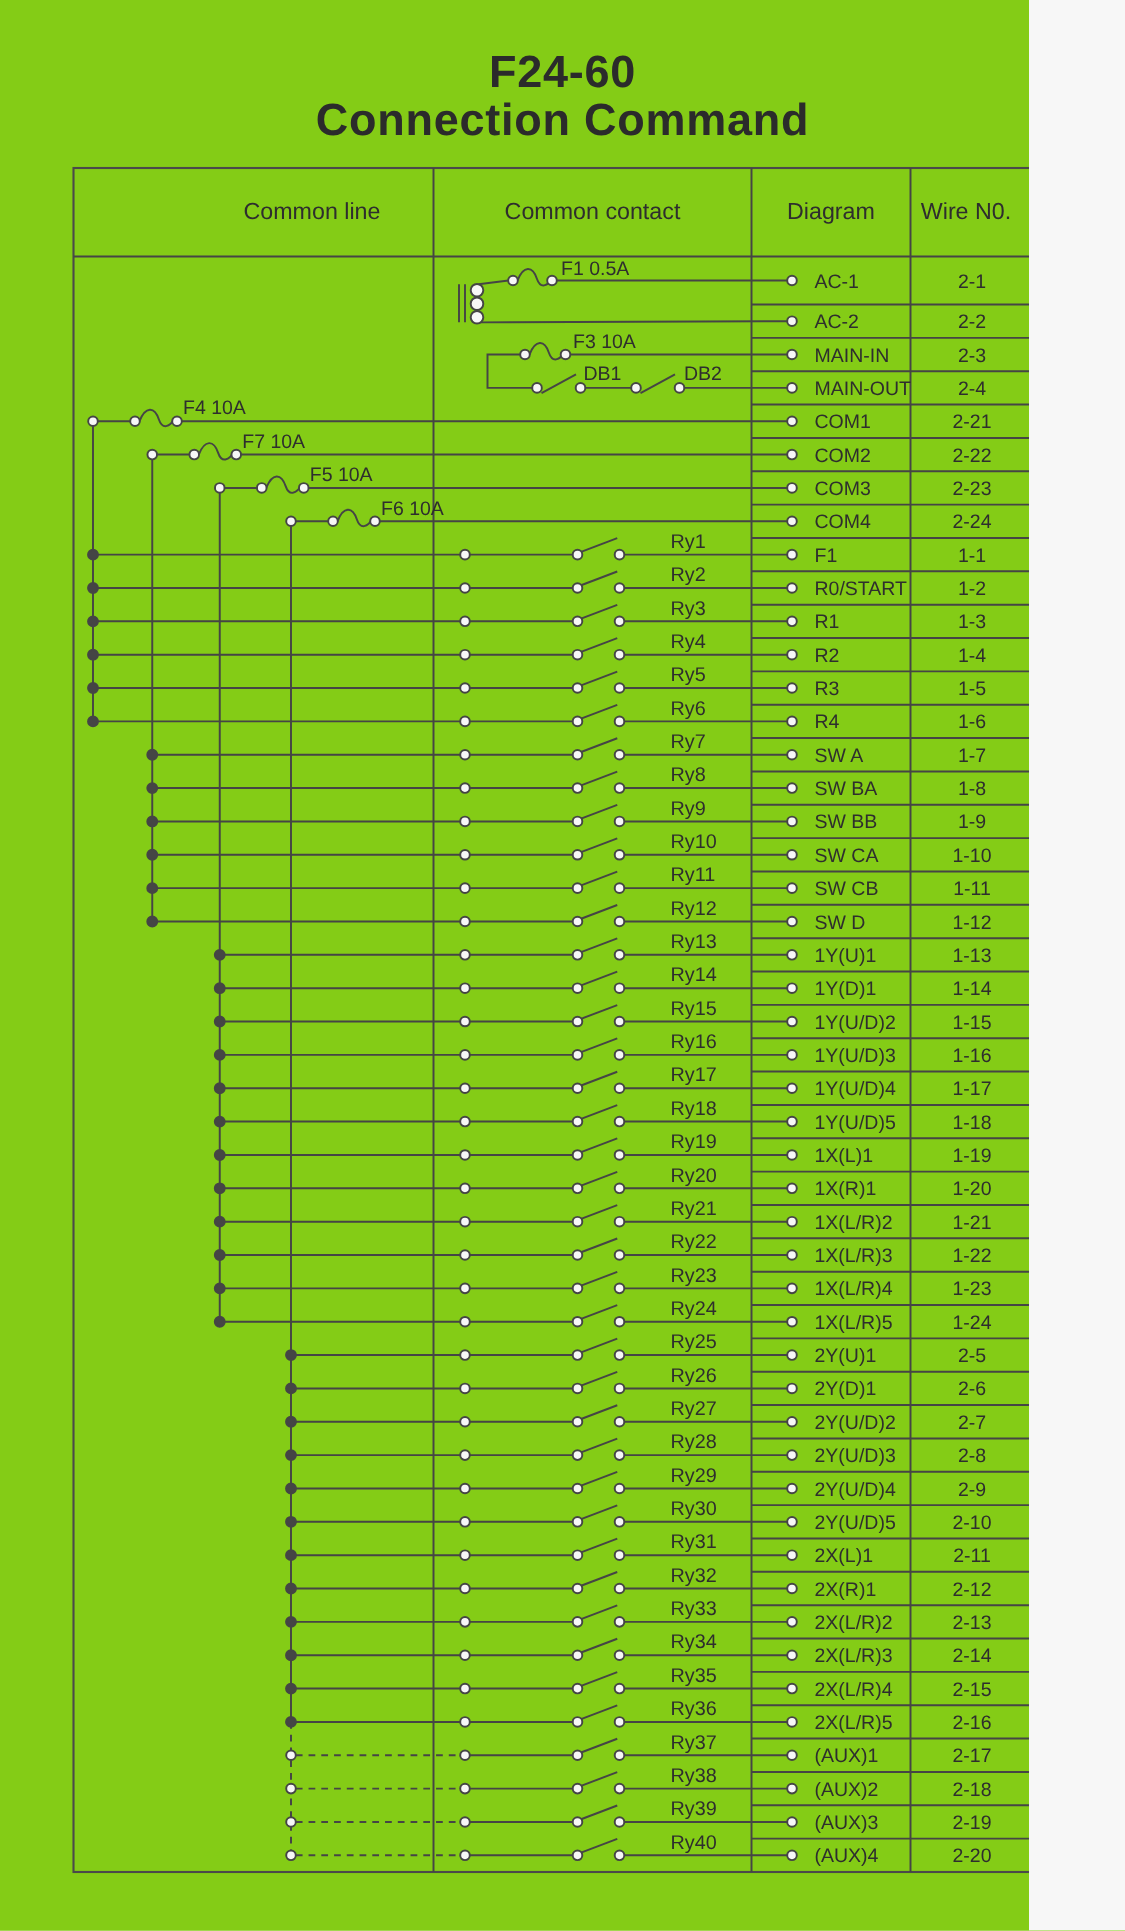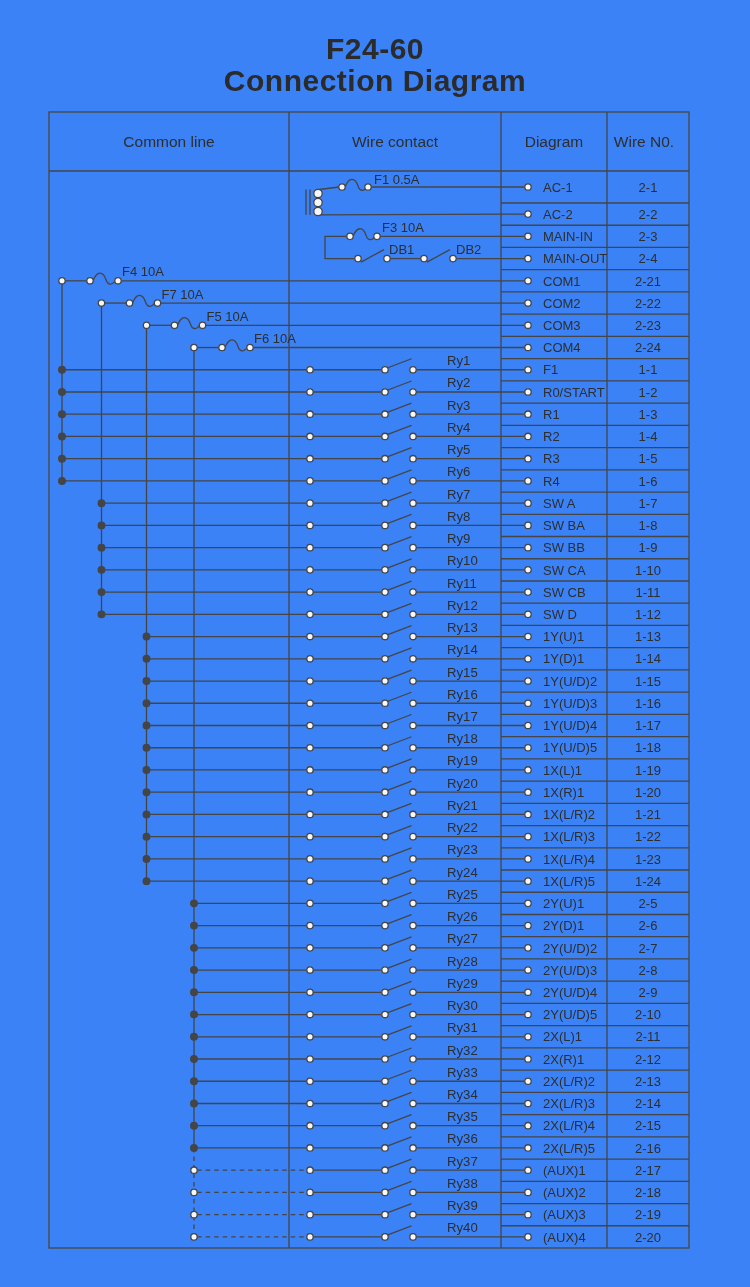--- a/index.html
+++ b/index.html
@@ -1,34 +1,34 @@
 <!DOCTYPE html>
 <html><head>
 <meta charset="utf-8">
 <style>
   html,body{margin:0;padding:0;}
   body{background:#f7f7f7;font-family:"Liberation Sans",sans-serif;}
-  .page{position:relative;width:750px;height:1287px;background:#3b82f6;overflow:hidden;}
+  .page{position:relative;width:686px;height:1287px;background:#84cc16;overflow:hidden;}
   .title-line{position:absolute;left:0;width:750px;text-align:center;
     font-weight:700;color:#2b2b2b;font-size:30px;line-height:32px;letter-spacing:0.5px;}
   .t1{top:33px;} .t2{top:65px;}
   .col-header{position:absolute;top:131px;height:22px;line-height:22px;
     text-align:center;font-size:15.5px;color:#2e2e2e;}
   #diagram{position:absolute;left:0;top:0;}
   svg text{font-family:"Liberation Sans",sans-serif;}
 </style>
 </head>
 <body>
 
 <div class="page">
   <div class="title-line t1">F24-60</div>
-  <div class="title-line t2">Connection Diagram</div>
+  <div class="title-line t2">Connection Command</div>
 
-  <div class="col-header" style="left:49px;width:240px;">Common line</div>
-  <div class="col-header" style="left:289px;width:212px;">Wire contact</div>
+  <div class="col-header" style="left:49px;width:240px;padding-left:39px;">Common line</div>
+  <div class="col-header" style="left:289px;width:212px;">Common contact</div>
   <div class="col-header" style="left:501px;width:106px;">Diagram</div>
   <div class="col-header" style="left:603px;width:82px;">Wire N0.</div>
 
   <svg id="diagram" width="750" height="1287" viewBox="0 0 750 1287">
       <rect x="49" y="112" width="640" height="1136" fill="none" stroke="#4a4a4a" stroke-width="1.4"></rect>
       <line x1="289" y1="112" x2="289" y2="1248" stroke="#454545" stroke-width="1.3"></line>
       <line x1="501" y1="112" x2="501" y2="1248" stroke="#454545" stroke-width="1.3"></line>
       <line x1="607" y1="112" x2="607" y2="1248" stroke="#454545" stroke-width="1.3"></line>
       <line x1="49" y1="171" x2="689" y2="171" stroke="#454545" stroke-width="1.3"></line>
       <line x1="501" y1="203" x2="689" y2="203" stroke="#454545" stroke-width="1.3"></line>

